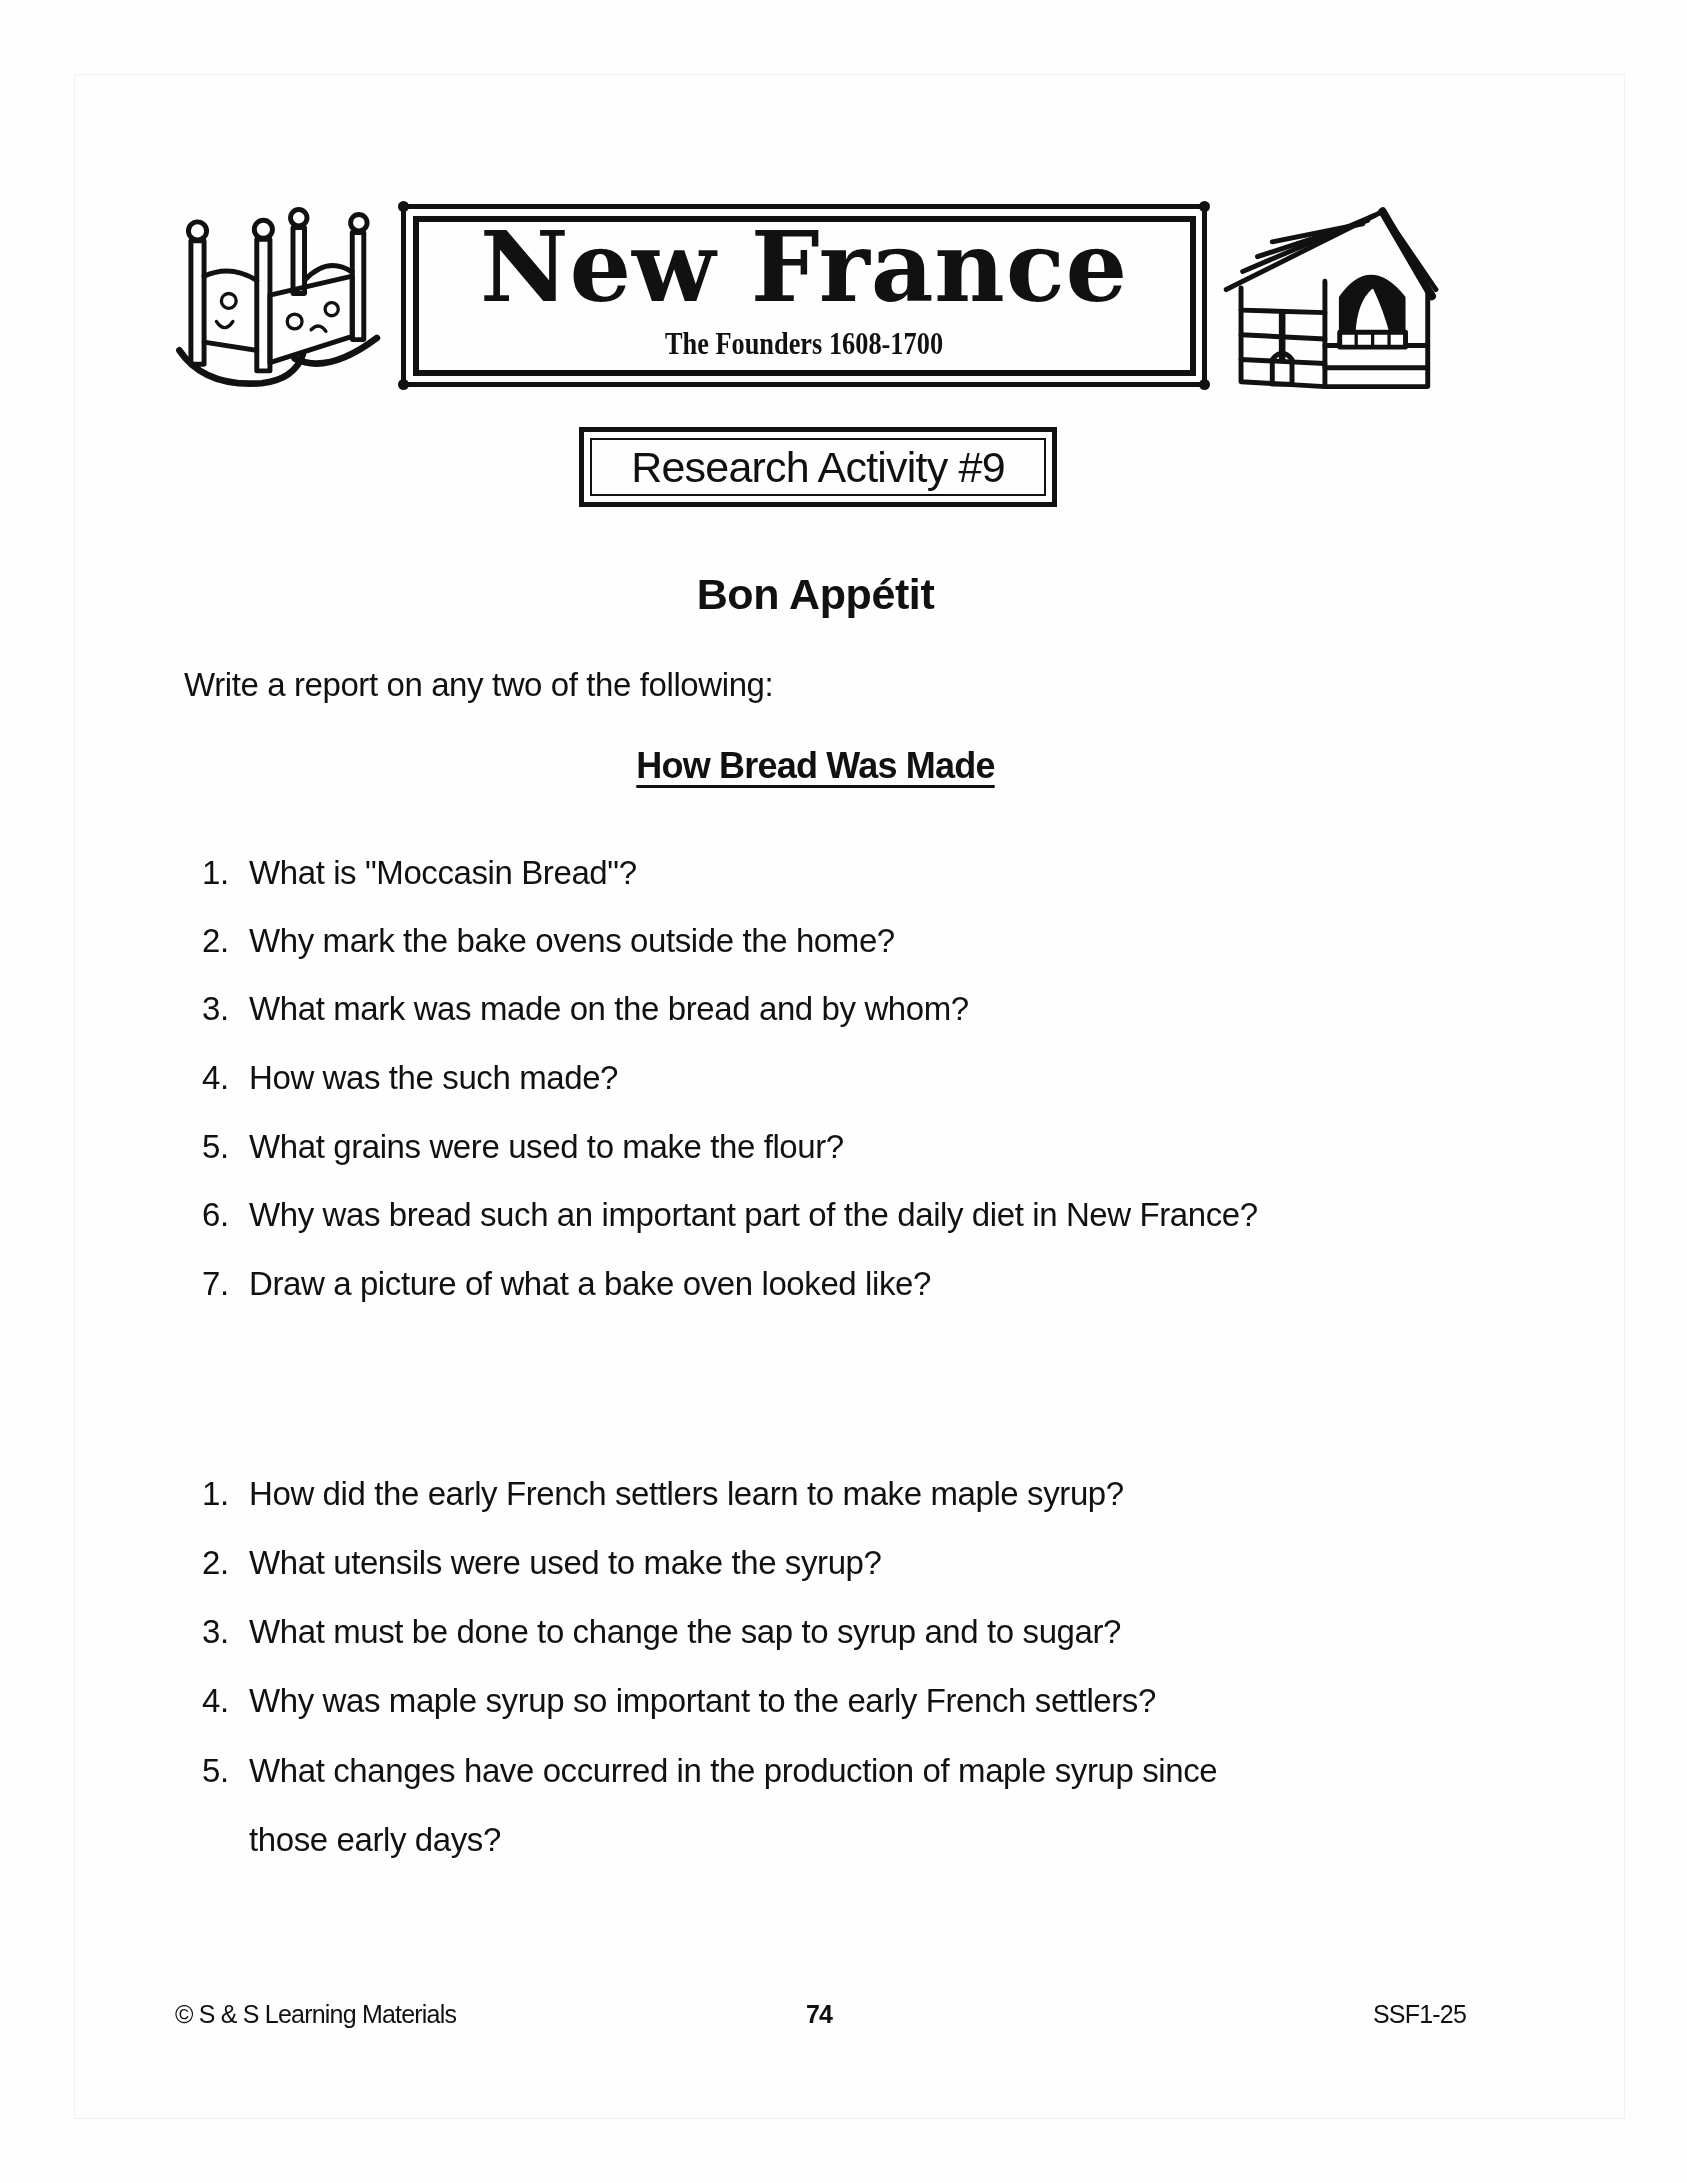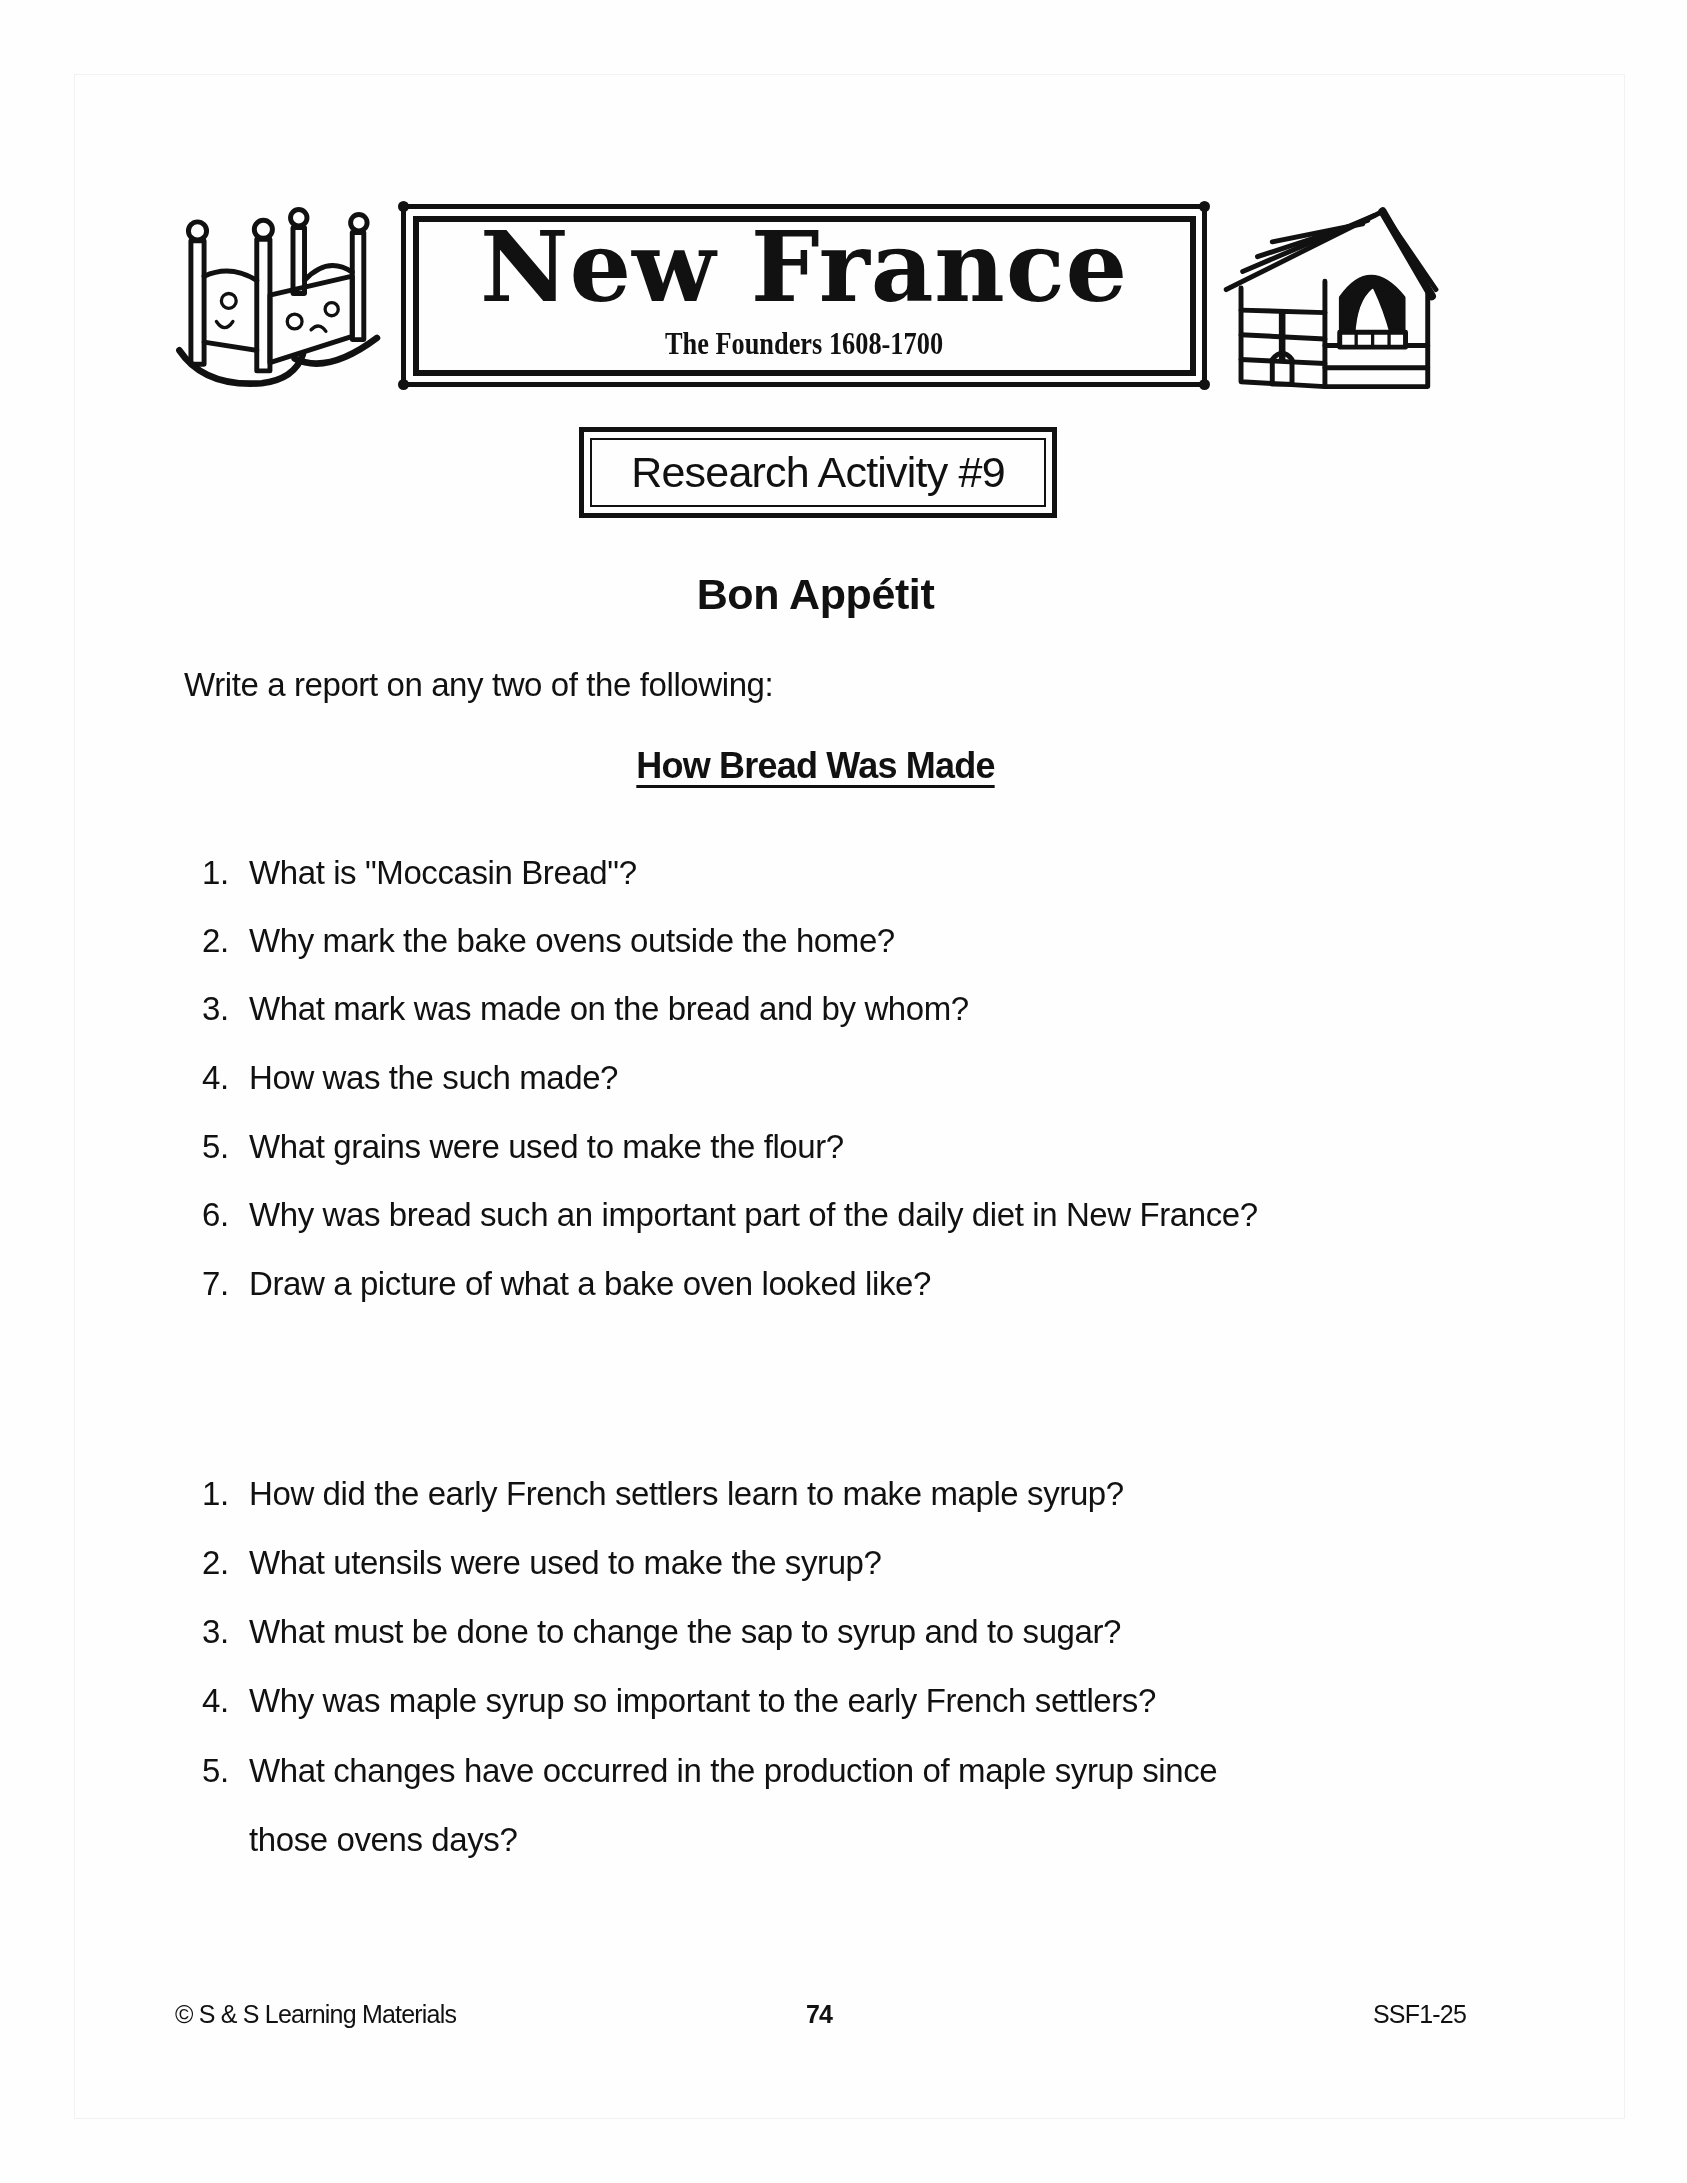--- a/index.html
+++ b/index.html
@@ -21,21 +21,21 @@
                    border:6.6px solid #111; }
   .banner .dot { position:absolute; width:11.5px; height:11.5px; border-radius:50%; background:#111; }
   .banner .title { position:absolute; left:0; right:0; top:15px; text-align:center;
                    font-family:"DejaVu Serif", serif; font-weight:bold; font-size:97px;
                    letter-spacing:0.8px; line-height:1; }
   .banner .subtitle { position:absolute; left:0; right:0; top:122px; text-align:center;
                       font-family:"Liberation Serif", serif; font-weight:bold; font-size:31px;
                       transform:scaleX(0.85); }
 
   
-  .activity-box { position:absolute; left:579px; top:427px; width:478px; height:91px;
+  .activity-box { position:absolute; left:579px; top:427px; width:478px; height:80px;
                   box-sizing:border-box; border:5px solid #111; }
   .activity-box .inner { position:absolute; left:5.8px; top:5.8px; right:5.8px; bottom:5.8px;
                          border:2.5px solid #111; display:flex; align-items:center; justify-content:center; }
   .activity-box .label { font-family:"Liberation Sans", sans-serif; font-size:43px;
                          letter-spacing:-0.8px; }
 
   .activity-title { position:absolute; left:0; width:1631px; top:554px; text-align:center;
                     font-size:43px; font-weight:bold; letter-spacing:-0.4px;margin-top:16px; }
 
   .instructions { position:absolute; left:184px; top:666px; font-size:33px; letter-spacing:-0.4px; }
@@ -189,21 +189,21 @@
     <div class="q" style="top:1682px">
       <span class="num">4.</span>
       <span class="txt">Why was maple syrup so important to the early French settlers?</span>
     </div>
     <div class="q" style="top:1752px">
       <span class="num">5.</span>
       <span class="txt">What changes have occurred in the production of maple syrup since</span>
     </div>
     <div class="q" style="top:1821px">
       <span class="num"></span>
-      <span class="txt">those ovens days?</span>
+      <span class="txt">those early days?</span>
     </div>
   </div>
 
   <div class="footer left">© S &amp; S Learning Materials</div>
   <div class="footer center">74</div>
   <div class="footer right">SSF1-25</div>
 </div>
 
 
 </body></html>

